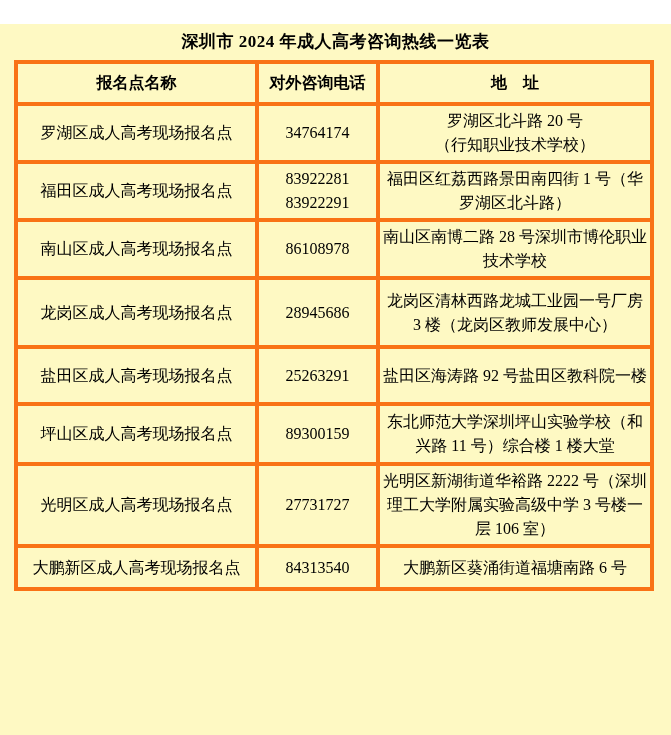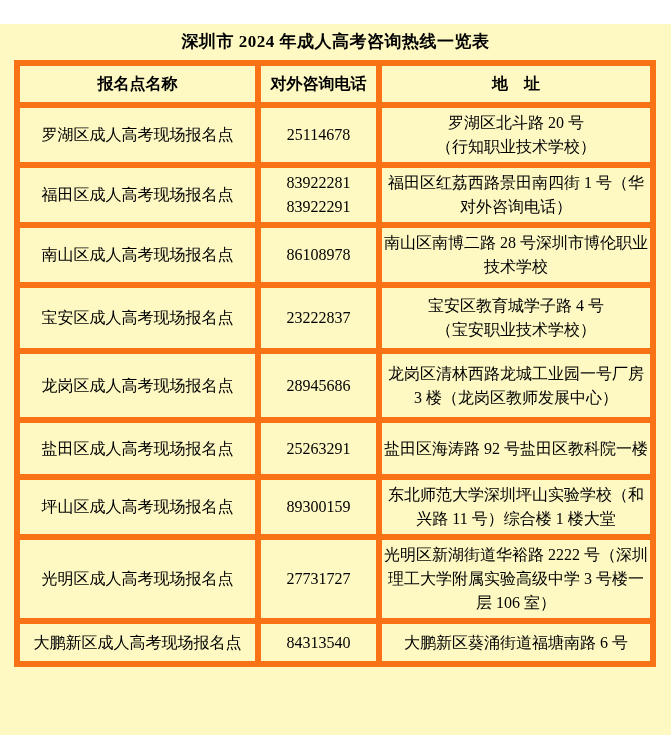--- a/index.html
+++ b/index.html
@@ -29,21 +29,21 @@
   }
   table.hotline {
     border-collapse: collapse;
     table-layout: fixed;
     width: 636px;
     margin: 2px 0 0 14px;
     border: 2px solid #000000;
   }
   table.hotline th,
   table.hotline td {
-    border: 6px solid #f97316;
+    border: 4px solid #f97316;
     text-align: center;
     vertical-align: middle;
     font-size: 16px;
     line-height: 24px;
     padding: 3px 2px;
     overflow: hidden;
   }
   table.hotline th {
     font-weight: bold;
   }
@@ -67,61 +67,51 @@
     <tbody>
         <tr style="height:42px">
       <th>报名点名称</th>
       <th>对外咨询电话</th>
       <th>地　址</th>
     </tr>
 
     <tr style="height:54px">
       <td>罗湖区成人高考现场报名点</td>
       <td>
-        <div class="phone-line">25114678</div>
+        <div class="phone-line">34764174</div>
       </td>
       <td>
         <div class="addr-line">罗湖区北斗路 20 号</div>
         <div class="addr-line">（行知职业技术学校）</div>
       </td>
     </tr>
 
     <tr style="height:56px">
       <td>福田区成人高考现场报名点</td>
       <td>
         <div class="phone-line">83922281</div>
         <div class="phone-line">83922291</div>
       </td>
       <td>
         <div class="addr-line">福田区红荔西路景田南四街 1 号（华</div>
-        <div class="addr-line">对外咨询电话）</div>
+        <div class="addr-line">罗湖区北斗路）</div>
       </td>
     </tr>
 
     <tr style="height:56px">
       <td>南山区成人高考现场报名点</td>
       <td>
         <div class="phone-line">86108978</div>
       </td>
       <td>
         <div class="addr-line">南山区南博二路 28 号深圳市博伦职业</div>
         <div class="addr-line">技术学校</div>
       </td>
     </tr>
 
-    <tr style="height:66px">
-      <td>宝安区成人高考现场报名点</td>
-      <td>
-        <div class="phone-line">23222837</div>
-      </td>
-      <td>
-        <div class="addr-line">宝安区教育城学子路 4 号</div>
-        <div class="addr-line">（宝安职业技术学校）</div>
-      </td>
-    </tr>
 
     <tr style="height:69px">
       <td>龙岗区成人高考现场报名点</td>
       <td>
         <div class="phone-line">28945686</div>
       </td>
       <td>
         <div class="addr-line">龙岗区清林西路龙城工业园一号厂房</div>
         <div class="addr-line">3 楼（龙岗区教师发展中心）</div>
       </td>

